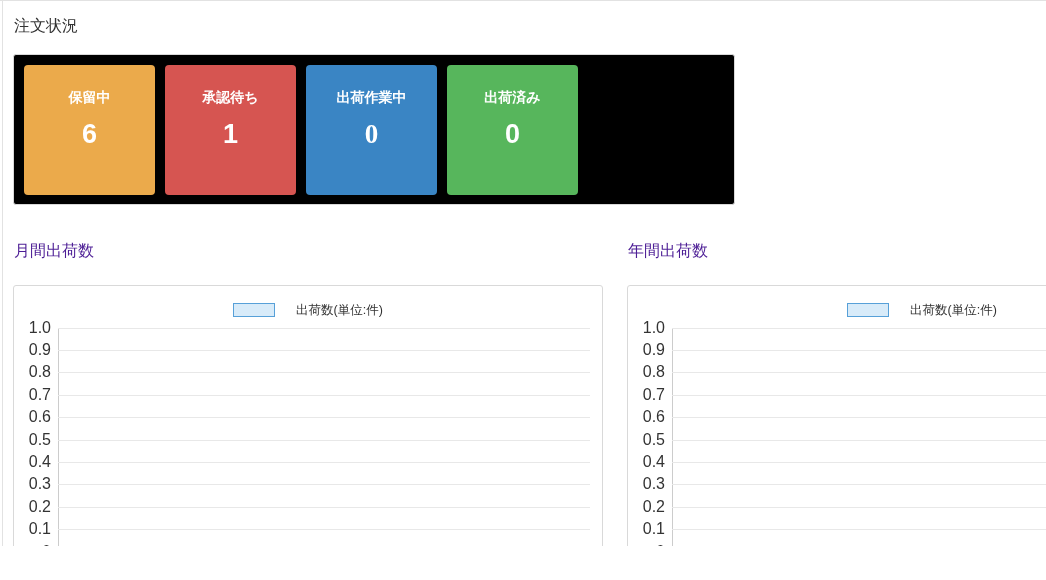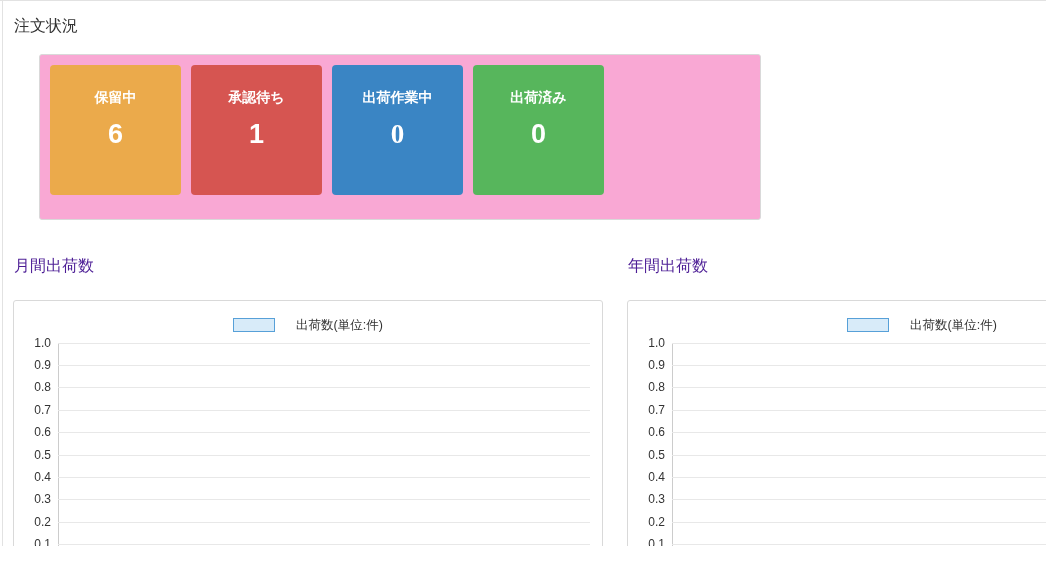--- a/index.html
+++ b/index.html
@@ -9,21 +9,21 @@
     color:#333;
   }
   .hairline-top{position:absolute;top:0;left:0;right:0;height:1px;background:#e2e2e2;}
   .hairline-left{position:absolute;top:0;bottom:0;left:2px;width:1px;background:#e2e2e2;}
   .content{position:absolute;top:0;left:13px;}
   .page-title{
     margin:18px 0 0 1px; font-size:16px; font-weight:500; color:#333; line-height:1.05;
   }
   .status-panel{
     margin-top:19px; width:700px; border:1px solid #d9d9d9; border-radius:3px;
-    background:#f9a8d4; padding:10px 10px 24px 10px; display:flex; gap:10px;margin-left:26px;
+    background:#000000; padding:10px 10px 9px 10px; display:flex; gap:10px;
   }
   .status-card{
     width:131px; height:130px; border-radius:4px; color:#fff; text-align:center;
     cursor:pointer; flex:0 0 auto;
   }
   .card-label{display:block; margin-top:24px; font-size:14px; font-weight:bold;}
   .card-count{display:block; margin-top:12px; font-size:27px; font-weight:bold;}
   .charts-row{display:flex; gap:24px; margin-top:38px;}
   .chart-block{width:590px; flex:0 0 auto;}
   .chart-title{
@@ -33,21 +33,21 @@
     border:1px solid #d9d9d9; border-radius:3px; background:#fff; height:298px;
     box-sizing:border-box; overflow:hidden;
   }
   .legend{display:flex; justify-content:center; align-items:center; gap:21px; margin-top:17px; height:15px;}
   .legend-swatch{width:40px; height:12px; background:#d8ebf9; border:1px solid #57a0d8;}
   .legend-label{font-size:12.5px; color:#333;}
   .plot{position:relative; margin-top:10px; height:250px;}
   .tick-row{position:absolute; left:0; right:12px; height:0;}
   .tick-label{
     position:absolute; left:0; top:0; width:37px; text-align:right;
-    transform:translateY(-50%); font-size:12px; color:#333;
+    transform:translateY(-50%); font-size:16px; color:#333;
   }
   .grid-hline{position:absolute; left:44px; right:0; top:0; height:1px; background:#e8e8e8;}
   .grid-hline.zero{height:1.5px; background:#777;}
   .axis-vline{position:absolute; left:44px; top:0; width:1px; height:225px; background:#cccccc;}
 </style>
 </head>
 <body>
 
 <div class="page">
   <div class="hairline-top"></div>

